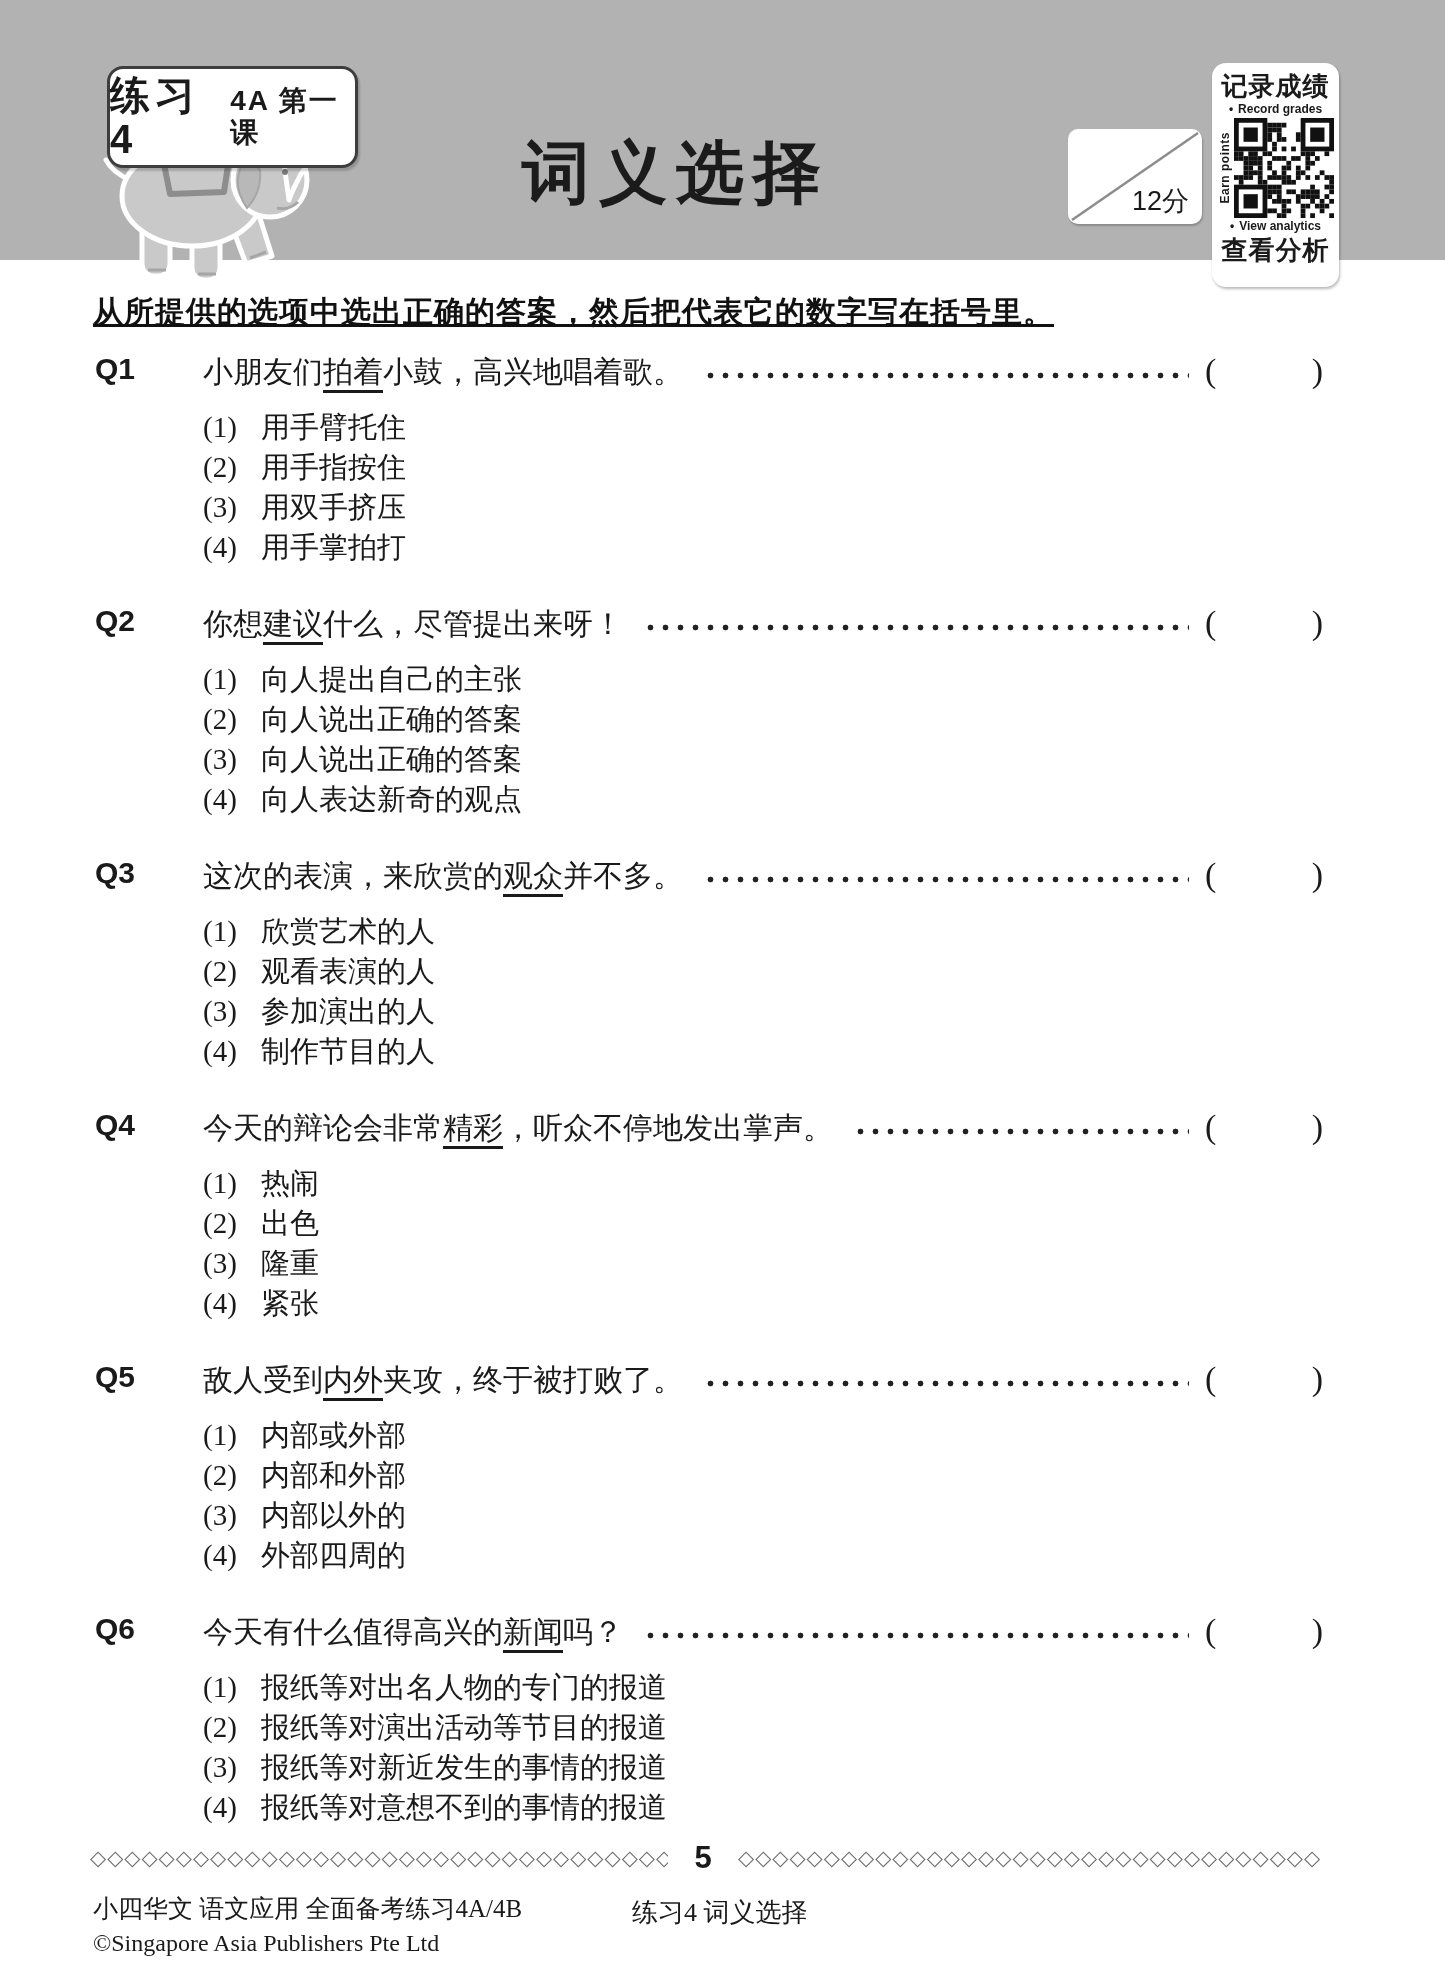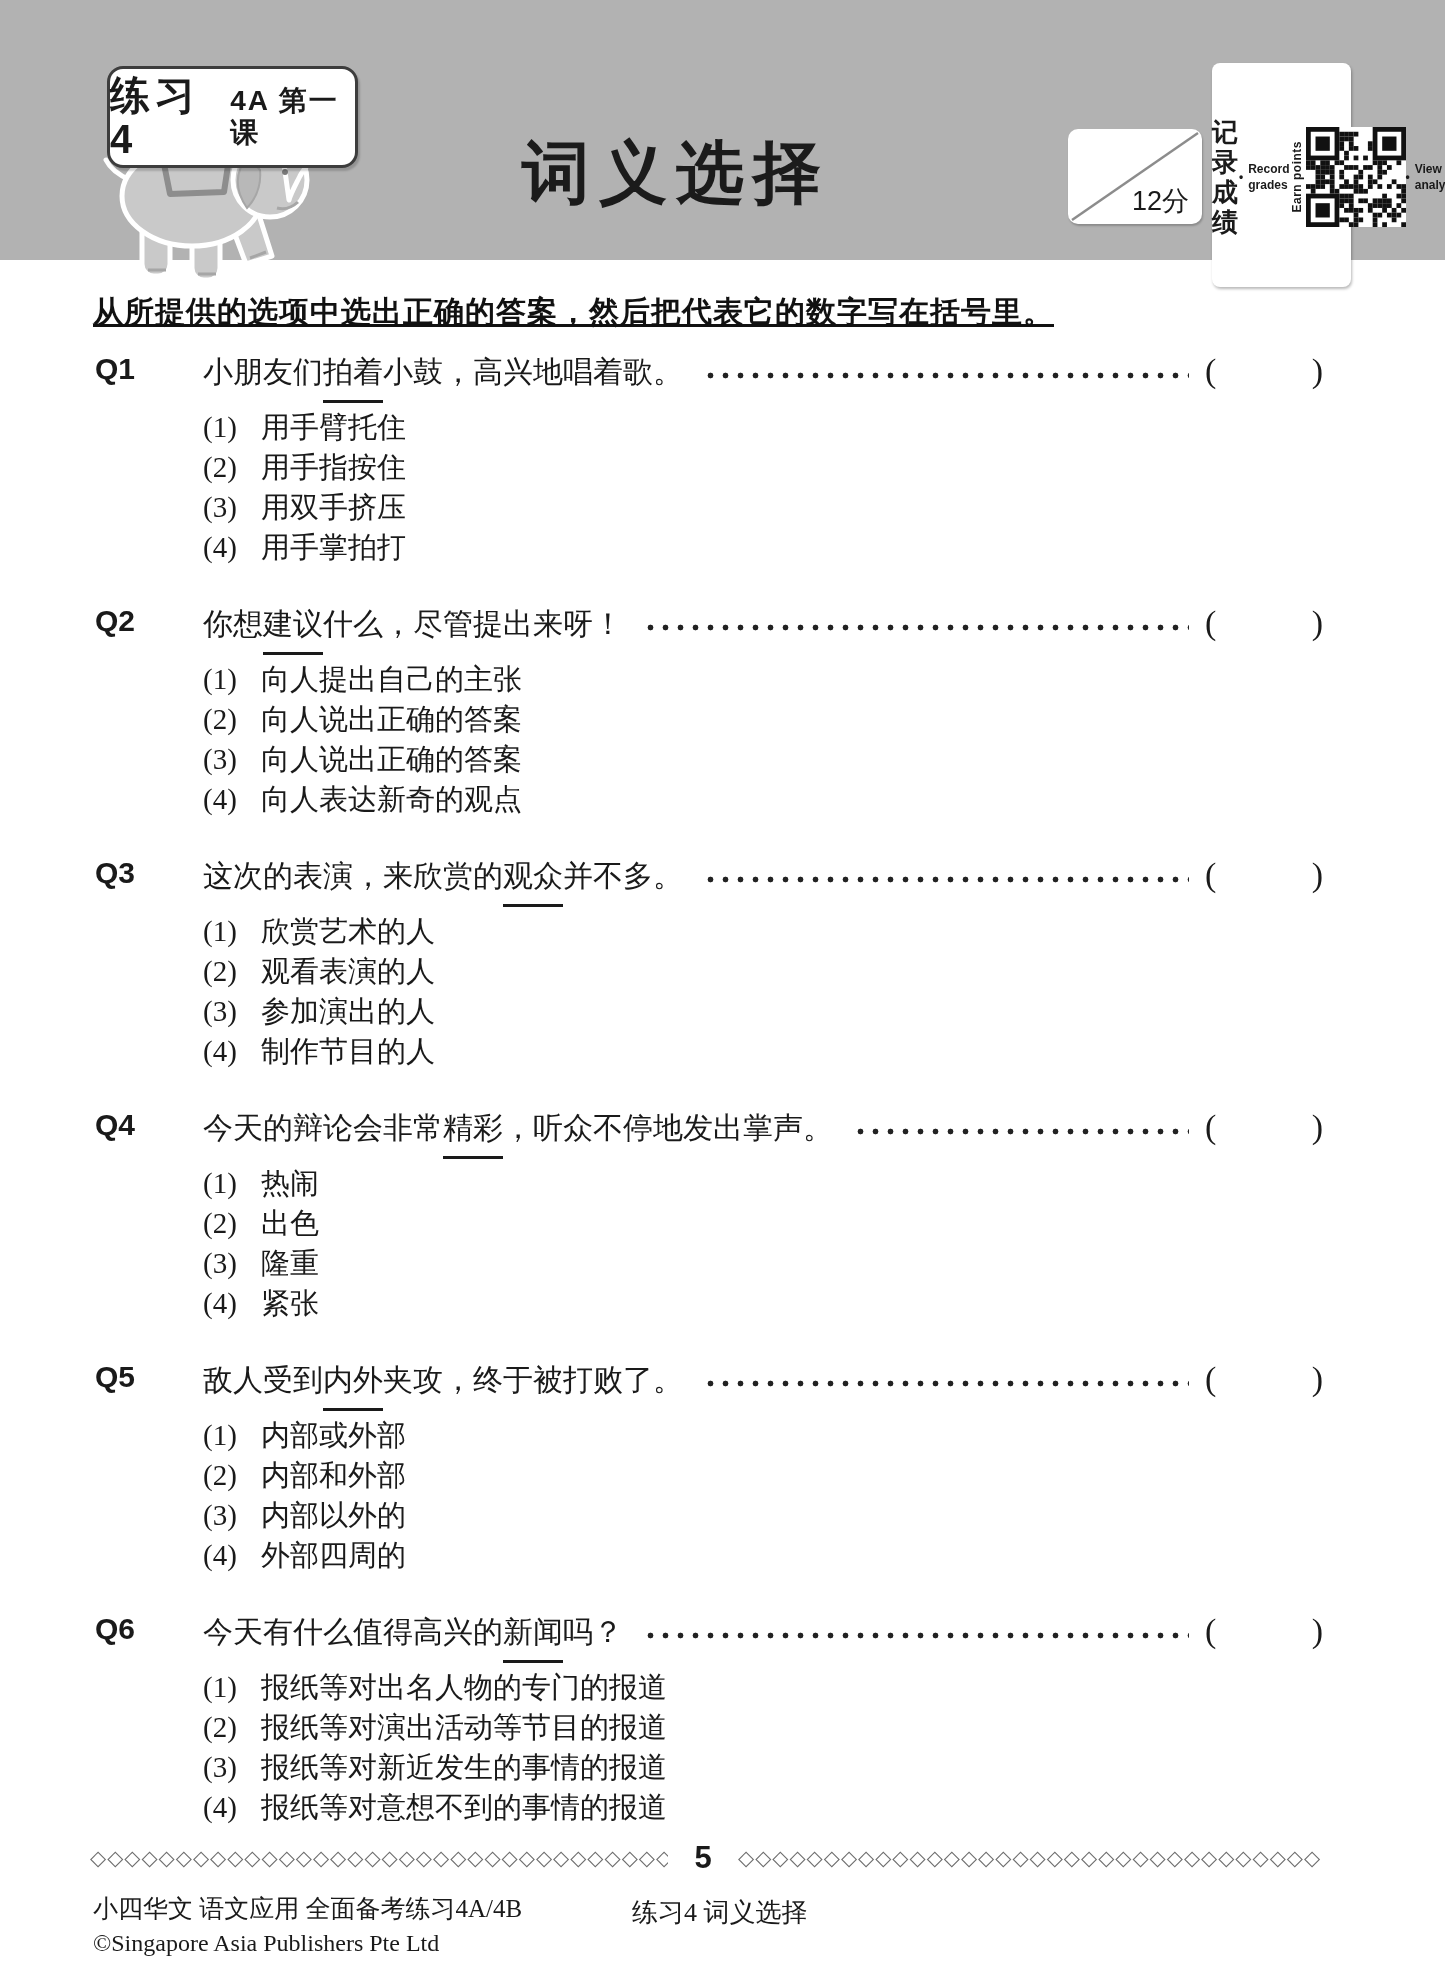--- a/index.html
+++ b/index.html
@@ -29,23 +29,23 @@
   }
 
   .score-box {
     position:absolute; left:1068px; top:129px; width:134px; height:95px;
     background:#ffffff; border-radius:10px; box-shadow:1px 2px 2px rgba(0,0,0,0.22); z-index:3;
   }
   .score-box svg { position:absolute; left:0; top:0; }
   .score-text { position:absolute; right:13px; bottom:5px; font-size:27px; font-weight:500; }
 
   .qr-panel {
-    position:absolute; left:1212px; top:63px; width:139px; height:224px;
-    background:#ffffff; border-radius:8px; box-shadow:1px 2px 3px rgba(0,0,0,0.28);
-    display:flex; flex-direction:row; align-items:center;
+    position:absolute; left:1212px; top:63px; width:127px; height:224px;
+    background:#ffffff; border-radius:14px; box-shadow:1px 2px 3px rgba(0,0,0,0.28);
+    display:flex; flex-direction:column; align-items:center;
     padding:8px 0 5px; box-sizing:border-box; z-index:4;
   }
   .qr-title { font-size:26px; font-weight:700; letter-spacing:1px; line-height:30px; }
   .qr-bullet-row { display:flex; align-items:center; gap:5px; font-size:12px; font-weight:700; line-height:16px; }
   .qr-mid { display:flex; align-items:center; margin-top:1px; }
   .qr-side {
     writing-mode:vertical-rl; transform:rotate(180deg);
     font-size:12px; font-weight:700; letter-spacing:0.5px; margin-right:2px;
   }
   .qr-code svg { display:block; }
@@ -55,21 +55,21 @@
   .instructions {
     position:absolute; left:93px; top:292px;
     font-size:30px; font-weight:600; letter-spacing:1px; color:#111;text-decoration:underline;
   }
 
   #questions { position:absolute; left:95px; top:352px; width:1228px; }
   .q-block { margin-bottom:37px; }
   .q-stem-row { display:flex; align-items:flex-start; min-height:46px; margin-bottom:9px; }
   .q-label { flex:0 0 108px; font-size:30px; font-weight:600; }
   .q-stem { font-family:"Liberation Serif","DejaVu Serif",serif; font-size:30px; white-space:nowrap; }
-  .q-stem .u { border-bottom:3px solid #1a1a1a; padding-bottom:12px; }
+  .q-stem .u { border-bottom:3px solid #1a1a1a; padding-bottom:2px; }
   .q-leader {
     flex:1 1 auto; align-self:stretch; margin:0 16px 0 18px; min-width:20px;
     background-image:radial-gradient(circle, #222 2.6px, transparent 3.2px);
     background-size:15px 15px; background-repeat:repeat-x; background-position:2px 52%;
   }
   .q-brackets {
     flex:0 0 118px; display:flex; justify-content:space-between;
     font-size:34px; font-family:"Liberation Serif",serif; font-weight:400;
   }
   .q-option {

